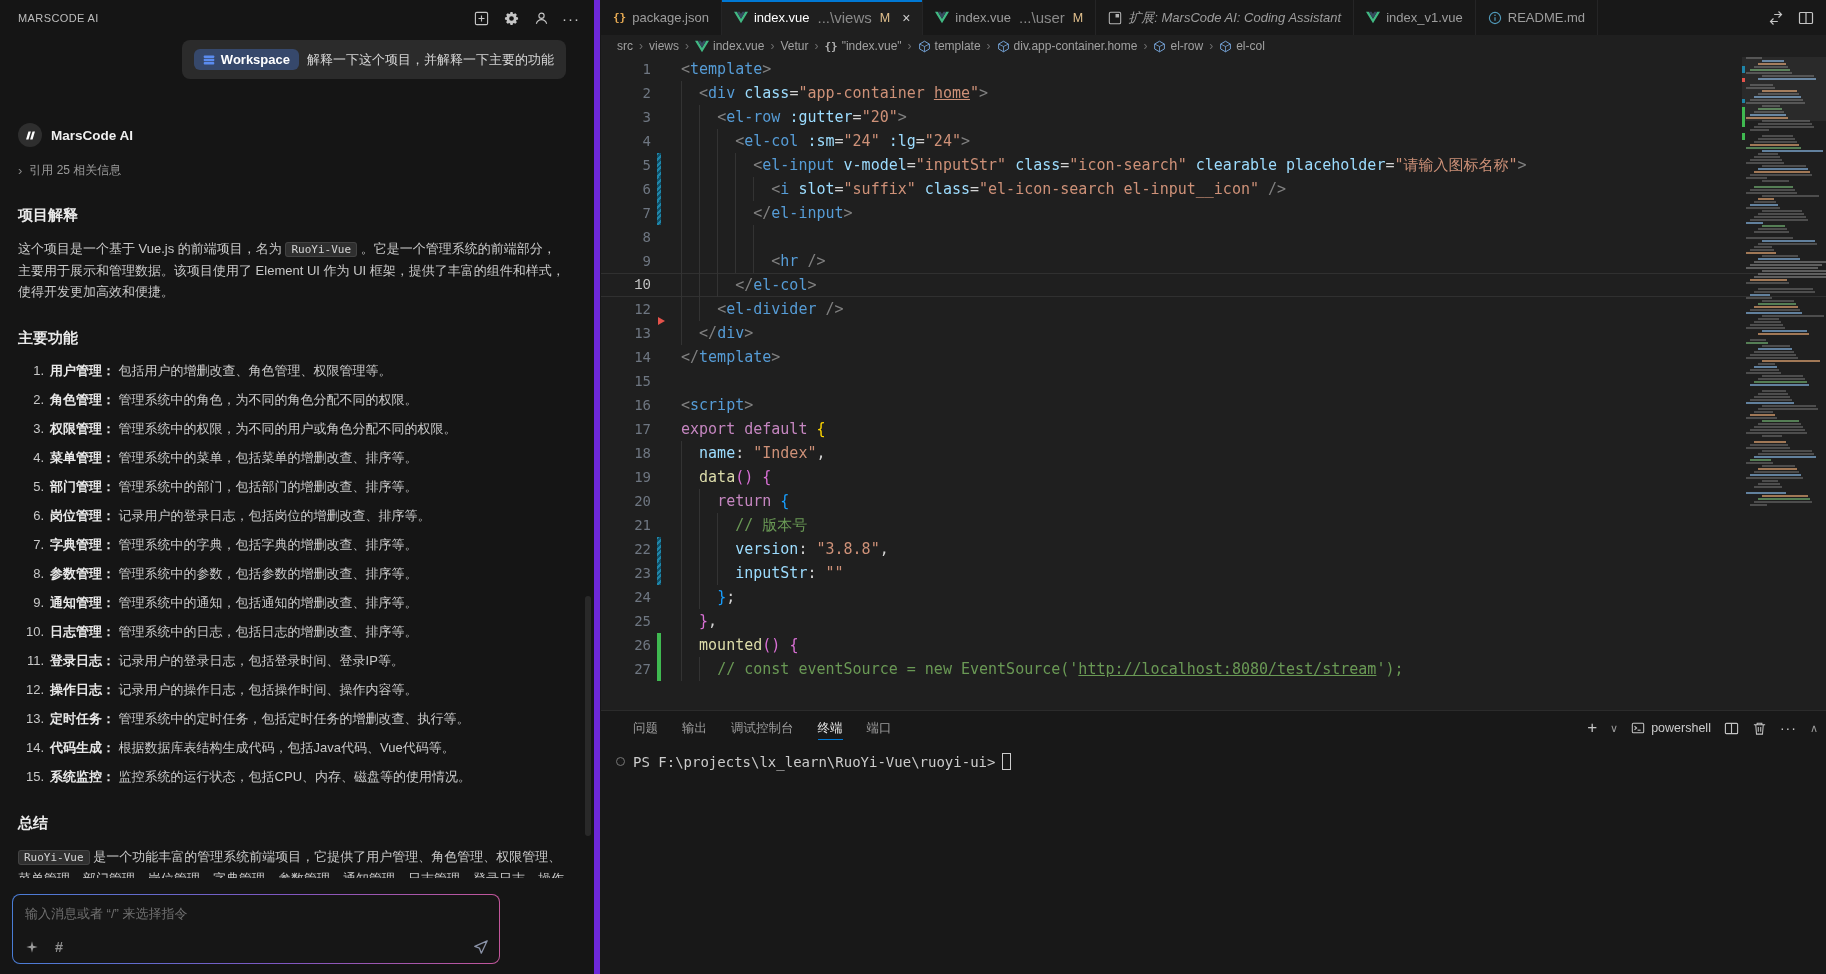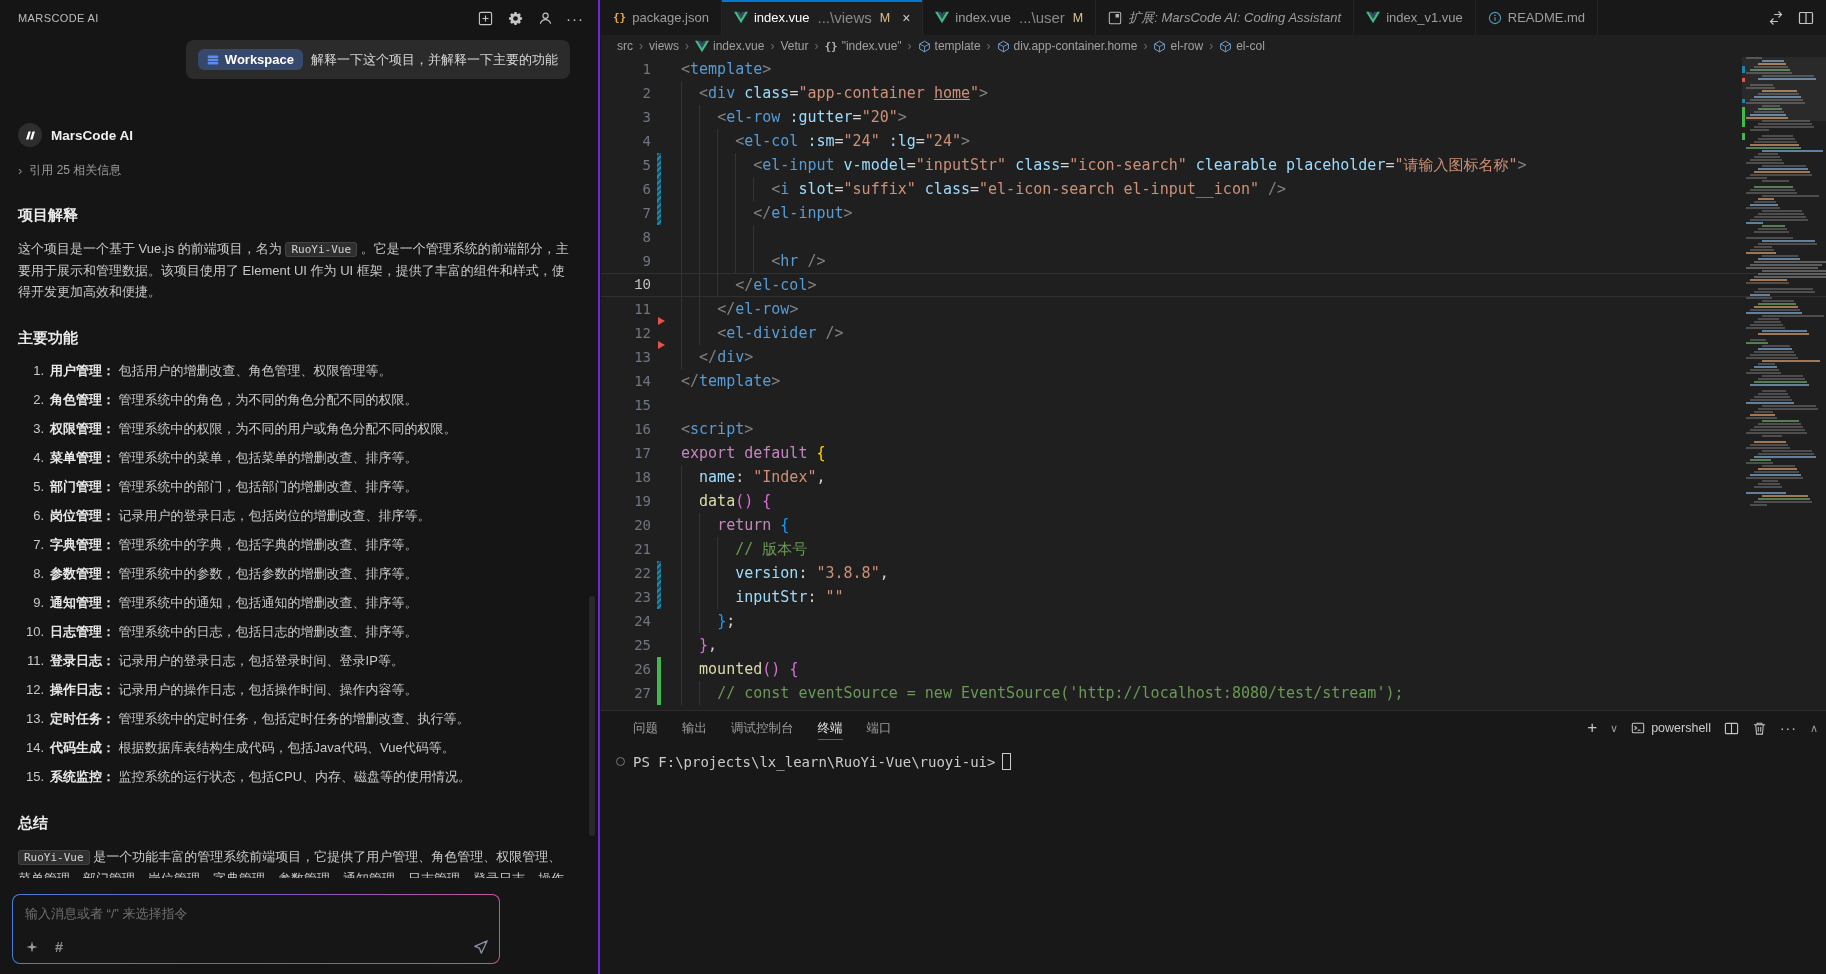--- a/index.html
+++ b/index.html
@@ -4,21 +4,21 @@
 <style>
   * { margin:0; padding:0; box-sizing:border-box; }
   html,body { background:#000; }
   .window {
     position:relative; width:1826px; height:974px; overflow:hidden;
     background:#181818; font-family:"Liberation Sans", sans-serif;
     color:#ccc; -webkit-font-smoothing:antialiased;
   }
   
   .sidebar { position:absolute; left:0; top:0; width:600px; height:974px;
-    background:#151515; border-right:2px solid #6d28d9; }
+    background:#151515; border-right:6px solid #6d28d9; }
   .sb-header { display:flex; align-items:center; height:36px; padding:0 14px 0 18px; }
   .sb-title { font-size:11px; letter-spacing:.4px; color:#bdbdbd; flex:0 0 auto; }
   .sb-head-icons { margin-left:auto; display:flex; align-items:center; gap:12px; }
   .sb-head-icons .hic { width:18px; height:18px; display:flex; align-items:center; justify-content:center; cursor:pointer; color:#c5c5c5; }
   .chat-scroll { position:absolute; top:36px; bottom:96px; left:0; right:0; overflow:hidden; }
   .sb-scrollbar { position:absolute; right:3px; top:560px; width:6px; height:240px; background:#3a3a3a; border-radius:3px; opacity:.55; }
   .bubble { margin:4px 28px 0 auto; max-width:392px; background:#2b2b2b; border-radius:8px;
     padding:9px 12px; display:flex; align-items:center; gap:8px; width:fit-content; }
   .ws-badge { display:flex; align-items:center; gap:6px; background:#36486b; border-radius:6px;
     padding:3px 9px; color:#fff; font-weight:700; font-size:13px; flex:0 0 auto; }
@@ -73,21 +73,21 @@
   .cbar { width:4px; margin-left:2px; flex:0 0 auto; }
   .cbar.mod { background:repeating-linear-gradient(135deg,#1f85a8 0 2px,#11536b 2px 4px); }
   .cbar.add { background:#3fb950; }
   .ctext { padding-left:20px; white-space:pre; position:relative; flex:1 1 auto; }
   .guide { position:absolute; top:0; bottom:0; width:1px; background:#333; }
   .del-mark { position:absolute; left:57px; bottom:-4px; width:0; height:0;
     border-top:4px solid transparent; border-bottom:4px solid transparent; border-left:7px solid #e5534b; z-index:3; }
   .tk-p{color:#808080}.tk-t{color:#569cd6}.tk-a{color:#9cdcfe}.tk-w{color:#d4d4d4}
   .tk-s{color:#ce9178}.tk-su{color:#ce9178;text-decoration:underline}
   .tk-k{color:#c586c0}.tk-f{color:#dcdcaa}
-  .tk-c{color:#6a9955}.tk-cu{color:#6a9955;}
+  .tk-c{color:#6a9955}.tk-cu{color:#6a9955;text-decoration:underline}
   .tk-b1{color:#ffd700}.tk-b2{color:#da70d6}.tk-b3{color:#179fff}
   
   .minimap { position:absolute; right:0; top:57px; width:84px; height:500px; overflow:hidden; cursor:pointer; }
   .mm-row { height:2px; margin:0 0 1px 0; opacity:.85; }
   .mm-marker { position:absolute; left:0; width:3px; }
   .mm-slider { position:absolute; left:0; right:0; top:0; height:64px; background:rgba(255,255,255,.05); }
   
   .panel { position:absolute; left:0; right:0; bottom:0; height:264px; background:#181818; border-top:1px solid #2b2b2b; }
   .panel-tabs { display:flex; align-items:center; height:34px; padding-left:22px; gap:4px; }
   .ptab { font-size:12.5px; color:#9d9d9d; padding:0 10px; height:100%; display:flex; align-items:center; cursor:pointer; position:relative; }
@@ -434,26 +434,20 @@
         </div>
         <div class="crow">
           <span class="cnum">9</span>
           <span class="cbar"></span>
           <span class="ctext"><div class="guide" style="left: 20px;"></div><div class="guide" style="left: 38.06px;"></div><div class="guide" style="left: 56.12px;"></div><div class="guide" style="left: 74.18px;"></div><div class="guide" style="left: 92.24px;"></div><span class="tk-w">          </span><span class="tk-p">&lt;</span><span class="tk-t">hr</span><span class="tk-w"> </span><span class="tk-p">/&gt;</span></span>
         </div>
         <div class="crow current">
           <span class="cnum">10</span>
           <span class="cbar"></span>
           <span class="ctext"><div class="guide" style="left: 20px;"></div><div class="guide" style="left: 38.06px;"></div><div class="guide" style="left: 56.12px;"></div><span class="tk-w">      </span><span class="tk-p">&lt;/</span><span class="tk-t">el-col</span><span class="tk-p">&gt;</span></span>
-        </div>
-        <div class="crow">
-          <span class="cnum">11</span>
-          <span class="cbar"></span>
-          <span class="ctext"><div class="guide" style="left: 20px;"></div><div class="guide" style="left: 38.06px;"></div><span class="tk-w">    </span><span class="tk-p">&lt;/</span><span class="tk-t">el-row</span><span class="tk-p">&gt;</span></span>
-          <span class="del-mark"></span>
         </div>
         <div class="crow">
           <span class="cnum">12</span>
           <span class="cbar"></span>
           <span class="ctext"><div class="guide" style="left: 20px;"></div><div class="guide" style="left: 38.06px;"></div><span class="tk-w">    </span><span class="tk-p">&lt;</span><span class="tk-t">el-divider</span><span class="tk-w"> </span><span class="tk-p">/&gt;</span></span>
           <span class="del-mark"></span>
         </div>
         <div class="crow">
           <span class="cnum">13</span>
           <span class="cbar"></span>

